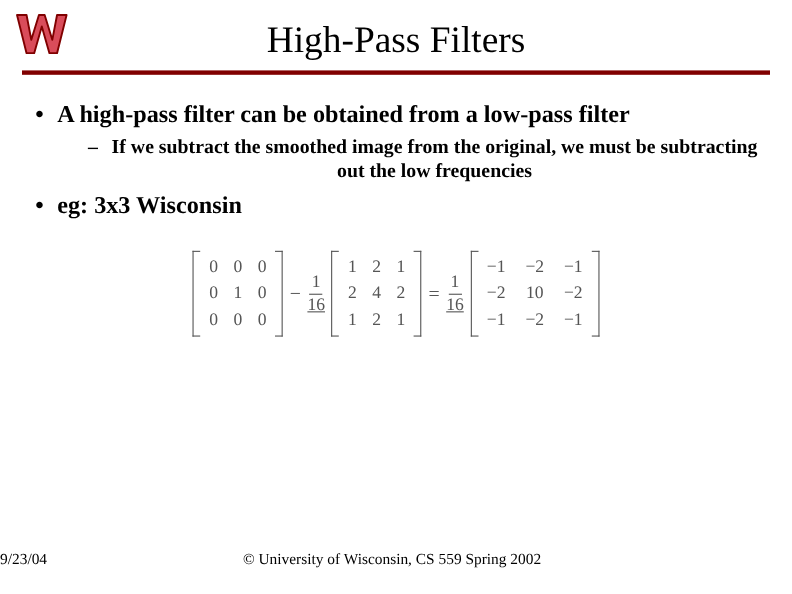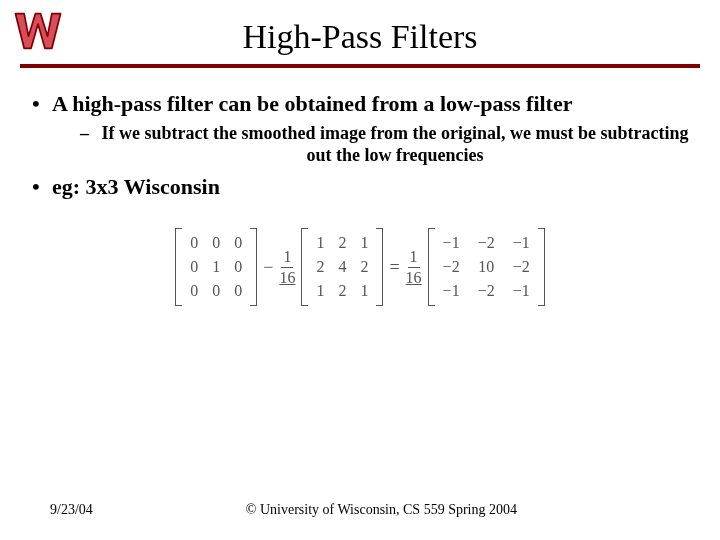--- a/index.html
+++ b/index.html
@@ -107,21 +107,21 @@
   }
   .mgrid.wide { gap: 6px 18px; }
   .footer {
     position: absolute;
     bottom: 22px;
     left: 0;
     width: 100%;
     display: flex;
     font-size: 14px;
   }
-  .footer .date { padding-left: 50px; }
+  .footer .date { }
   .footer .copy { flex: 1; text-align: center; padding-right: 50px; }
 </style>
 </head>
 <body>
 
 <div class="header">
   <svg class="logo" viewBox="0 0 60 52">
     <path d="M4 6 L14 46 L22 46 L30 18 L38 46 L46 46 L56 6 L46 6 L41 32 L33 6 L27 6 L19 32 L14 6 Z" fill="#d94c5a" stroke="#800000" stroke-width="2" stroke-linejoin="round"></path>
   </svg>
   <h1 class="title">High-Pass Filters</h1>
@@ -201,14 +201,14 @@
             <span>−1</span>
         </span>
         <span class="bracket right"></span>
       </span>
     </div>
   </div>
 </div>
 
 <div class="footer">
   <span class="date">9/23/04</span>
-  <span class="copy">© University of Wisconsin, CS 559 Spring 2004</span>
+  <span class="copy">© University of Wisconsin, CS 559 Spring 2002</span>
 </div>
 
 </body></html>

